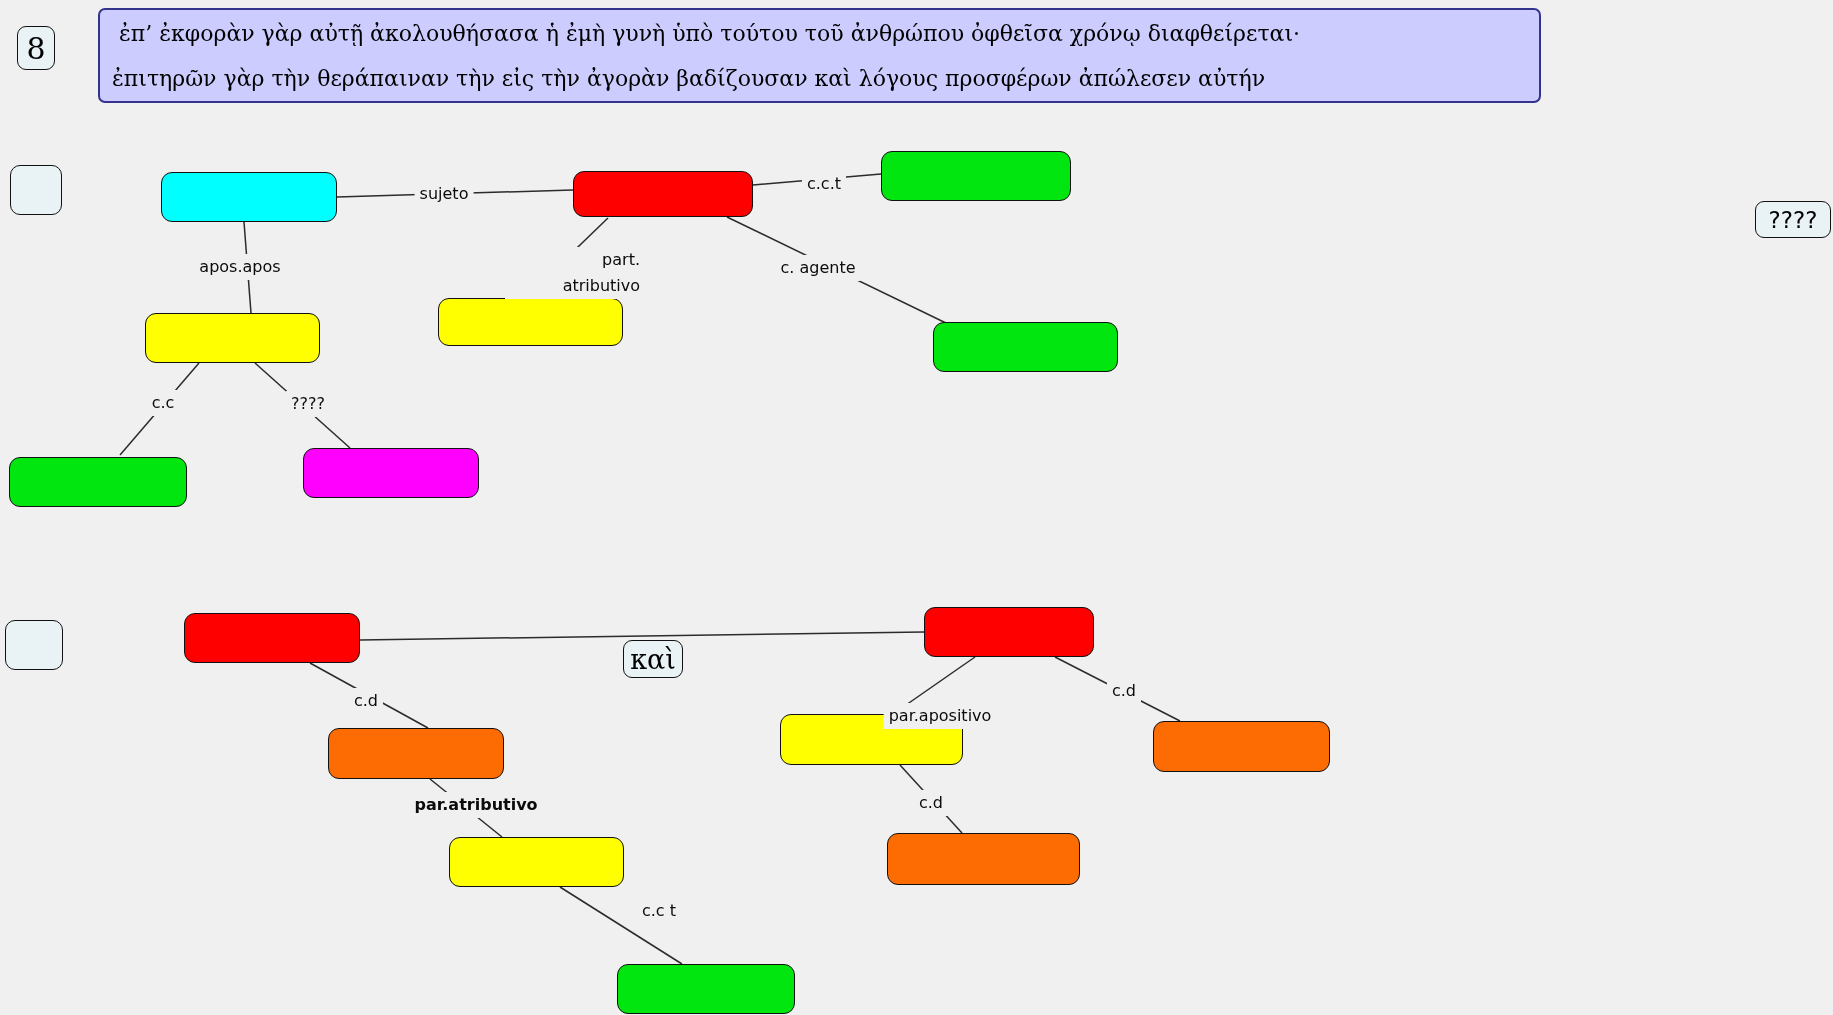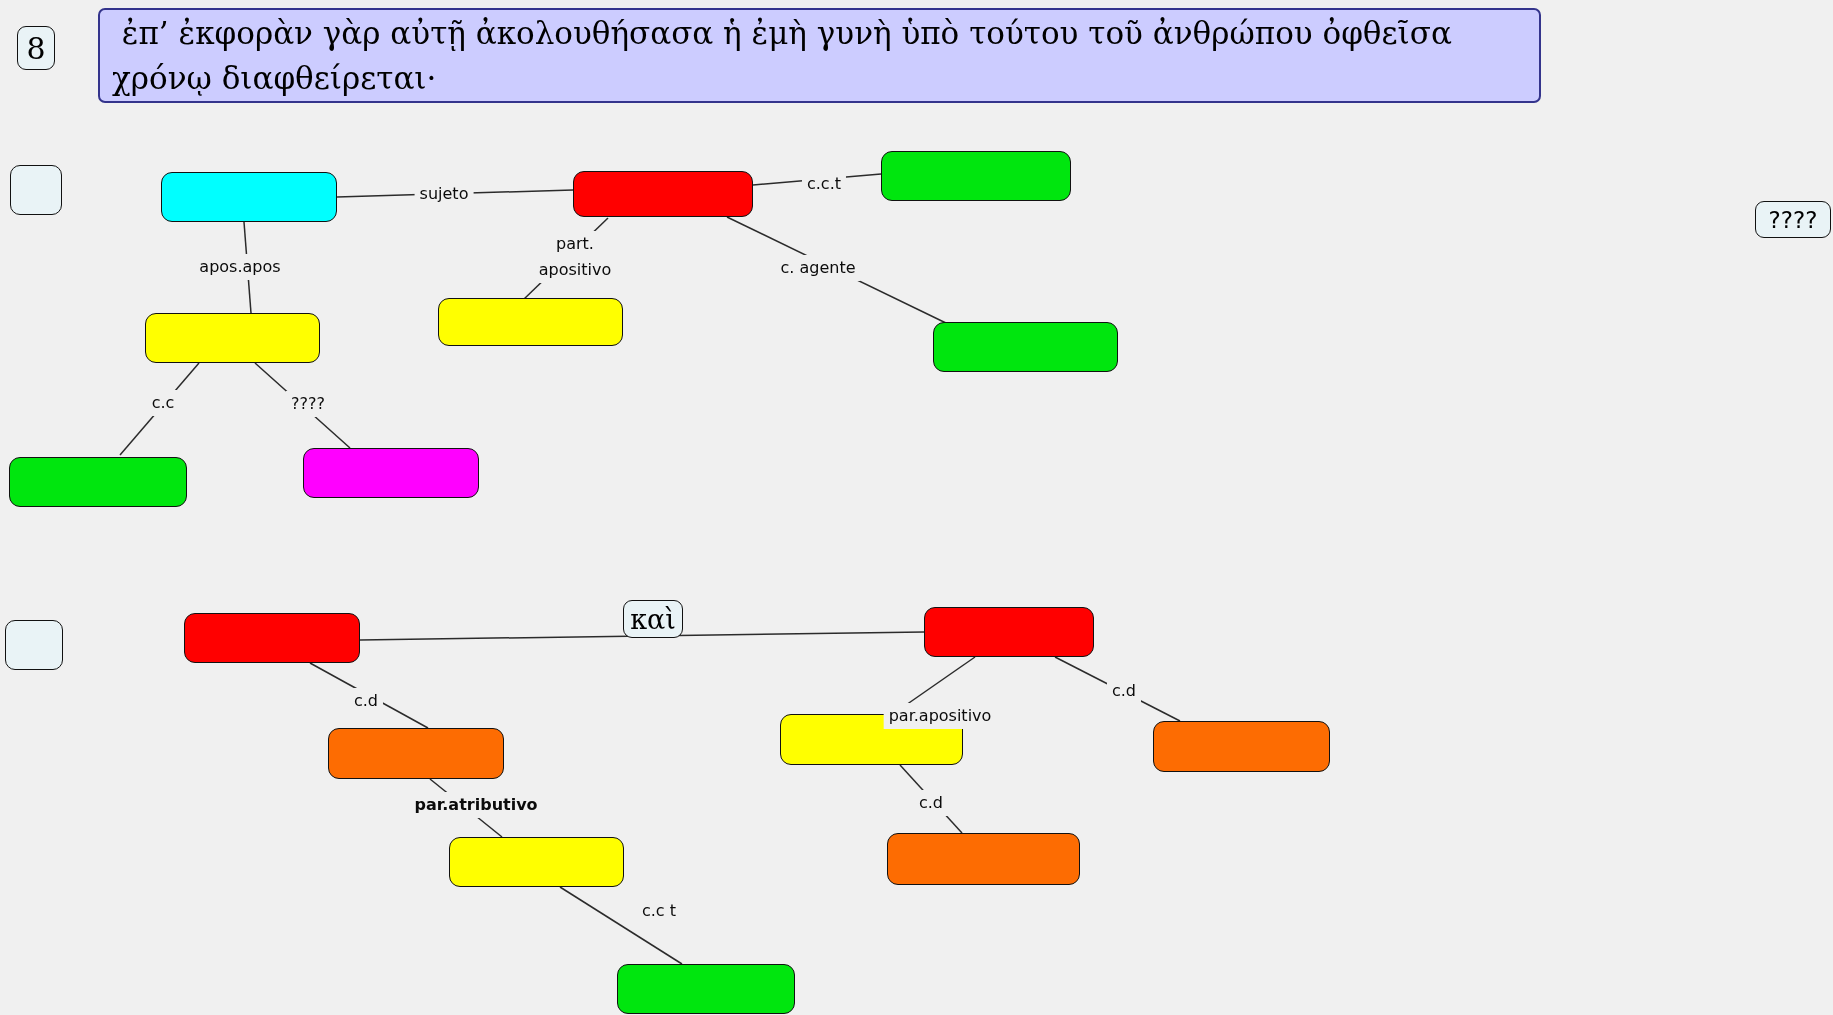--- a/index.html
+++ b/index.html
@@ -52,21 +52,21 @@
   .sentence-box {
     position: absolute;
     left: 98px; top: 8px;
     width: 1443px; height: 95px;
     box-sizing: border-box;
     background: var(--sentence-fill);
     border: 2px solid var(--sentence-border);
     border-radius: 7px;
     padding: 1px 8px 0 12px;
     font-family: "DejaVu Serif", "Liberation Serif", serif;
-    font-size: 31px;
+    font-size: 22px;
     line-height: 45px;
     color: #000;
     z-index: 3;
     overflow: hidden;
   }
   .sentence-box div { white-space: pre-wrap; }
 
   .token {
     position: absolute;
     display: flex; align-items: center; justify-content: center;
@@ -83,21 +83,21 @@
     position: absolute;
     transform: translate(-50%, -50%);
     font-size: 16px;
     color: #0b0b0b;
     background: var(--background);
     padding: 0 5px;
     white-space: nowrap;
     z-index: 2;
     line-height: 26px;
   }
-  .lbl-2line { text-align: center; white-space: normal; width: 130px; }
+  .lbl-2line { text-align: right; white-space: normal; width: 130px; margin-top: 16px; }
 </style>
 </head>
 <body>
 
 <div class="canvas">
 
   <svg class="wires">
 
     <line x1="337" y1="197" x2="573" y2="190"></line>
     <line x1="753" y1="185" x2="881" y2="174"></line>
@@ -132,37 +132,37 @@
   <div class="node c-green" style="left:9px;   top:457px; width:178px; height:50px;"></div>
   <div class="node c-magenta" style="left:303px; top:448px; width:176px; height:50px;"></div>
 
   <div class="token token-sans" style="left:1755px; top:201px; width:76px; height:37px;">????</div>
 
   <span class="lbl" style="left:444px; top:194px;">sujeto</span>
   <span class="lbl" style="left:812px; top:184px;margin-left:12px;">c.c.t</span>
   <span class="lbl" style="left:240px; top:267px;">apos.apos</span>
   <span class="lbl lbl-2line" style="left:575px; top:257px;">
     <span>part.</span><br>
-    <span>apositivo</span>
+    <span>atributivo</span>
   </span>
   <span class="lbl" style="left:818px; top:268px;">c. agente</span>
   <span class="lbl" style="left:163px; top:403px;">c.c</span>
   <span class="lbl" style="left:308px; top:404px;">????</span>
 
   <div class="node c-light" style="left:5px;   top:620px; width:58px;  height:50px; border-radius:10px;"></div>
   <div class="node c-red" style="left:184px; top:613px; width:176px; height:50px;"></div>
   <div class="node c-red" style="left:924px; top:607px; width:170px; height:50px;"></div>
   <div class="node c-orange" style="left:328px; top:728px; width:176px; height:51px;"></div>
   <div class="node c-yellow" style="left:449px; top:837px; width:175px; height:50px;"></div>
   <div class="node c-green" style="left:617px; top:964px; width:178px; height:50px;"></div>
   <div class="node c-yellow" style="left:780px; top:714px; width:183px; height:51px;"></div>
   <div class="node c-orange" style="left:1153px; top:721px; width:177px; height:51px;"></div>
   <div class="node c-orange" style="left:887px; top:833px; width:193px; height:52px;"></div>
 
-  <div class="token token-serif" style="left:623px; top:600px; width:60px; height:38px;">καὶ</div>
+  <div class="token token-serif" style="left:623px; top:640px; width:60px; height:38px;">καὶ</div>
 
   <span class="lbl" style="left:366px; top:701px;">c.d</span>
   <span class="lbl" style="left:476px; top:805px;font-weight:bold;">par.atributivo</span>
   <span class="lbl" style="left:659px; top:911px;">c.c t</span>
   <span class="lbl" style="left:940px; top:700px;margin-top:16px;">par.apositivo</span>
   <span class="lbl" style="left:1124px; top:691px;">c.d</span>
   <span class="lbl" style="left:931px; top:803px;">c.d</span>
 
 </div>
 

